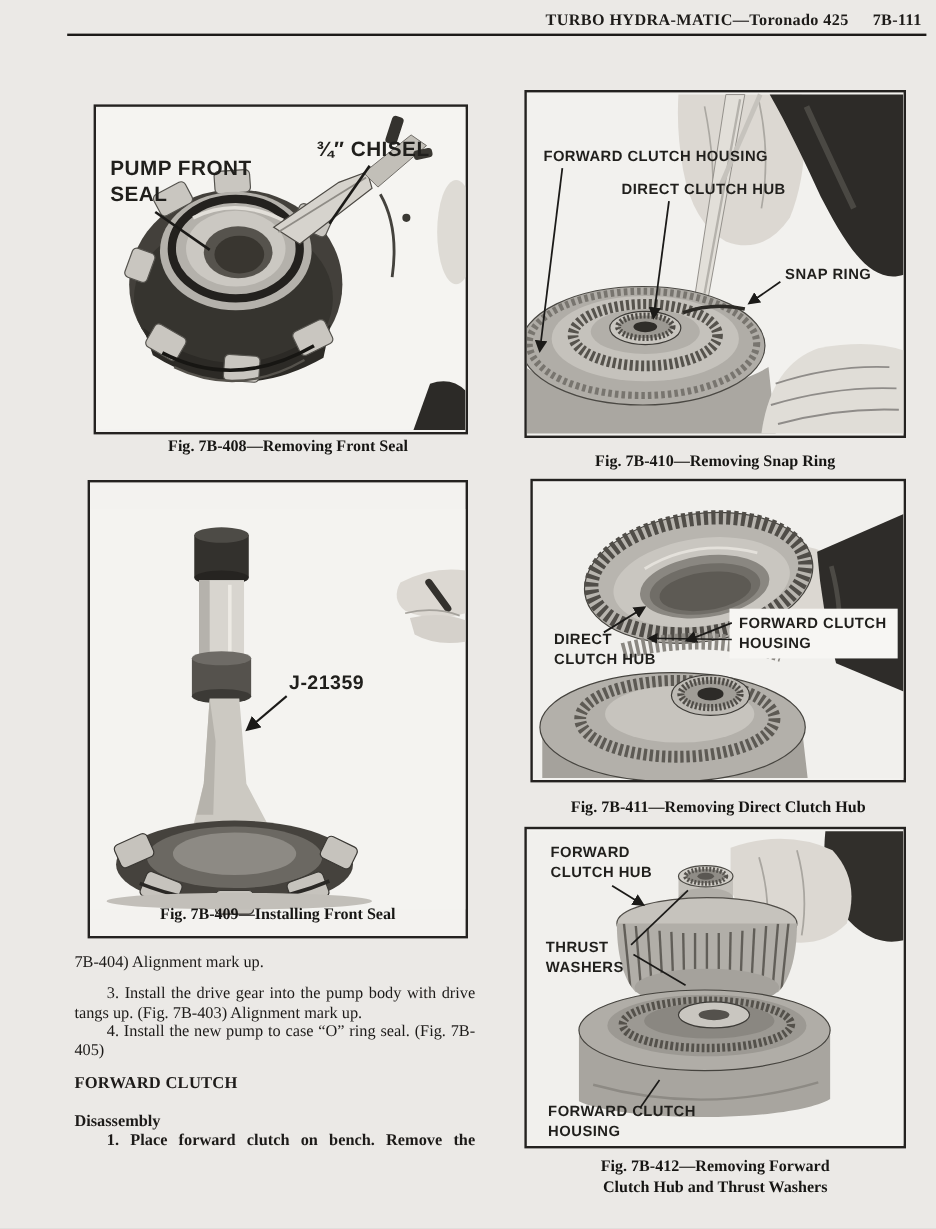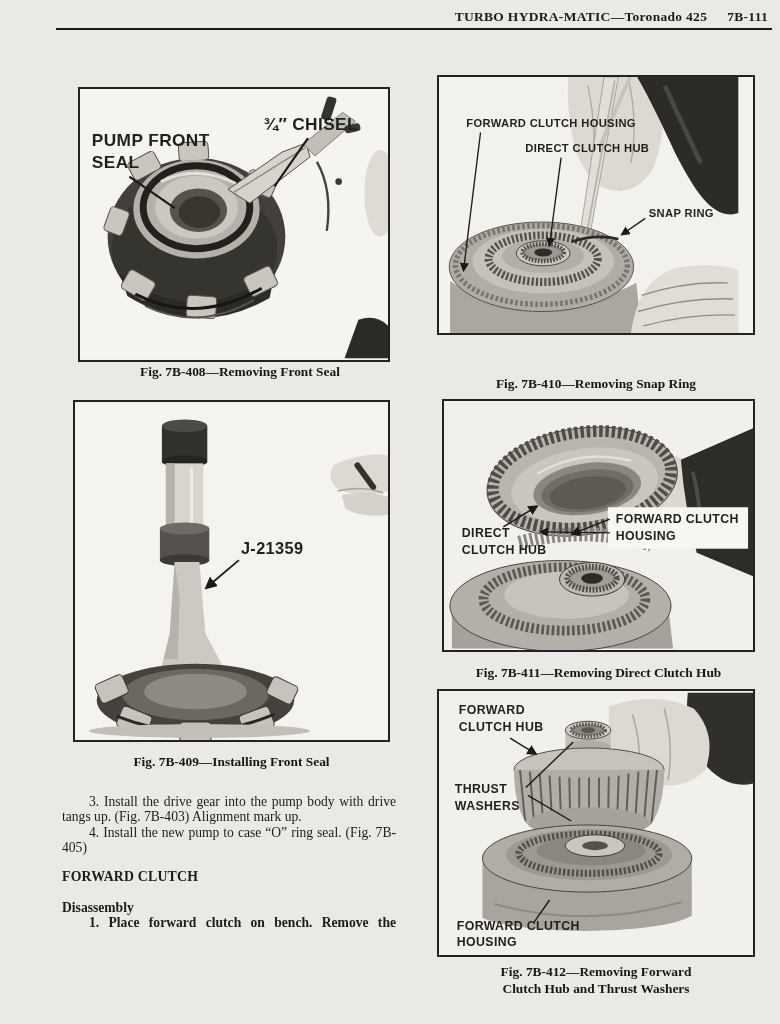--- a/index.html
+++ b/index.html
@@ -95,21 +95,21 @@
 
       <text class="lbl" x="12" y="56" font-size="17.5">PUMP FRONT</text>
       <text class="lbl" x="12" y="78" font-size="17.5">SEAL</text>
       <line class="ldr" x1="50" y1="87" x2="96" y2="119" stroke-width="2.2"></line>
       <text class="lbl" x="186" y="40" font-size="17.5">¾″ CHISEL</text>
       <line class="ldr" x1="231" y1="48" x2="197" y2="97" stroke-width="2.2"></line>
     </svg>
   </figure>
   <div class="caption" style="left:84px;top:363px;width:312px">Fig. 7B-408—Removing Front Seal</div>
 
-  <figure class="figbox" style="left:73px;top:400px;width:317px;height:342px">
+  <figure class="figbox" style="left:73px;top:400px;width:317px;height:382px">
     <svg viewBox="0 0 317 338">
       <defs>
         <marker id="arrow409" viewBox="0 0 10 10" refX="8" refY="5" markerWidth="7" markerHeight="7" orient="auto-start-reverse">
           <path d="M0 0 L10 5 L0 10 z" fill="#1b1a18"></path>
         </marker>
       </defs>
       <rect x="0" y="0" width="317" height="338" fill="#f4f3f0"></rect>
 
       <g>
         <rect x="88" y="22" width="46" height="36" fill="#33312d"></rect>
@@ -147,21 +147,21 @@
         <path d="M286,62 L302,84" stroke="#33312d" stroke-width="6" stroke-linecap="round"></path>
         <path d="M266,88 Q290,82 312,90" stroke="#a5a29c" stroke-width="1.4" fill="none"></path>
       </g>
 
       <text class="lbl" x="168" y="152" font-size="16.5">J-21359</text>
       <line class="ldr" x1="166" y1="158" x2="133" y2="186" stroke-width="1.8" marker-end="url(#arrow409)"></line>
     </svg>
   </figure>
   <div class="caption" style="left:73px;top:753px;width:317px">Fig. 7B-409—Installing Front Seal</div>
 
-  <figure class="figbox" style="left:437px;top:75px;width:318px;height:260px">
+  <figure class="figbox" style="left:437px;top:75px;width:318px;height:290px">
     <svg viewBox="0 0 318 286">
       <defs>
         <marker id="arrow410" viewBox="0 0 10 10" refX="8" refY="5" markerWidth="7" markerHeight="7" orient="auto-start-reverse">
           <path d="M0 0 L10 5 L0 10 z" fill="#1b1a18"></path>
         </marker>
       </defs>
       <rect x="0" y="0" width="318" height="286" fill="#f2f1ee"></rect>
 
       <g>
         <path d="M128,0 L232,0 Q240,60 222,104 Q200,136 168,124 Q140,108 132,64 Q126,30 128,0 Z" fill="#dcd8d2"></path>
@@ -328,20 +328,21 @@
       <text class="lbl" x="18" y="257" font-size="12.5" letter-spacing="0.3">HOUSING</text>
       <line class="ldr" x1="96" y1="233" x2="112" y2="210" stroke-width="1.4"></line>
     </svg>
   </figure>
   <div class="caption" style="left:437px;top:963px;width:318px">
     <div>Fig. 7B-412—Removing Forward</div>
     <div>Clutch Hub and Thrust Washers</div>
   </div>
 
   <div class="bodytext">
+    <p>7B-404) Alignment mark up.</p>
     <p class="indent tight">3. Install the drive gear into the pump body with drive tangs up. (Fig. 7B-403) Alignment mark up.</p>
     <p class="indent tight">4. Install the new pump to case “O” ring seal. (Fig. 7B-405)</p>
     <h3>FORWARD CLUTCH</h3>
     <h4>Disassembly</h4>
     <p class="indent tight justlast">1. Place forward clutch on bench. Remove the</p>
   </div>
 
 </div>
 
 </body></html>

